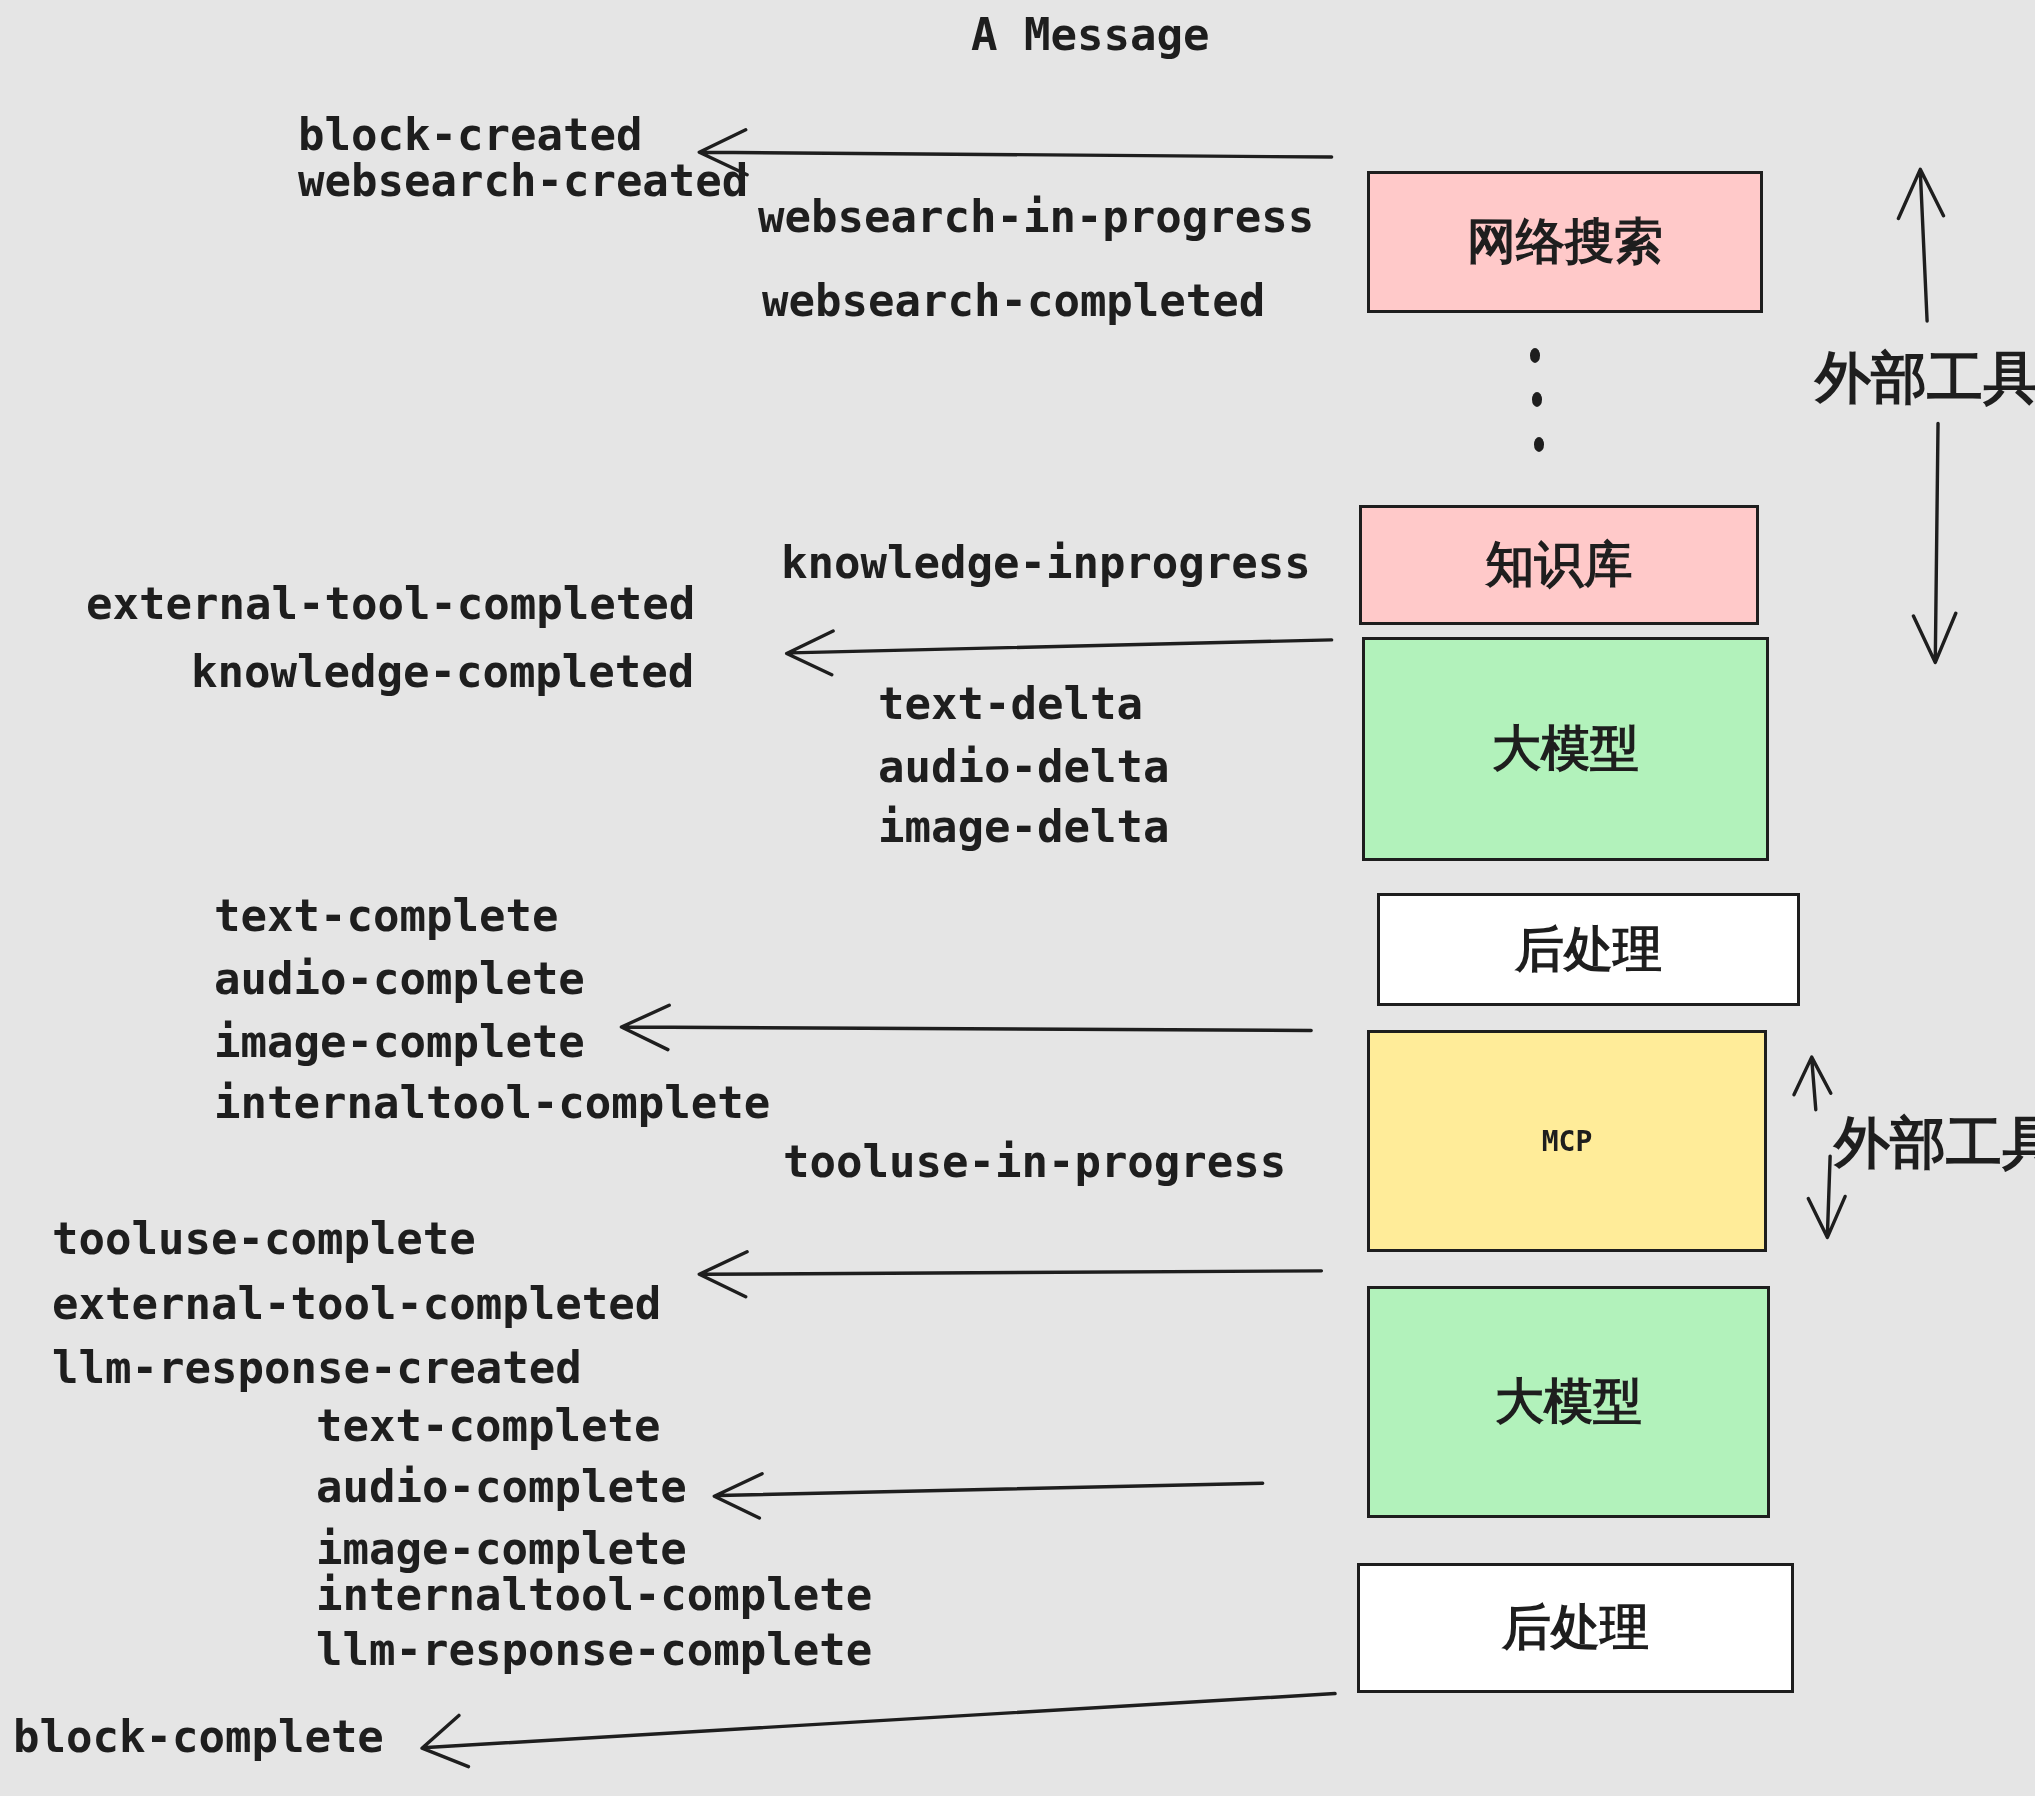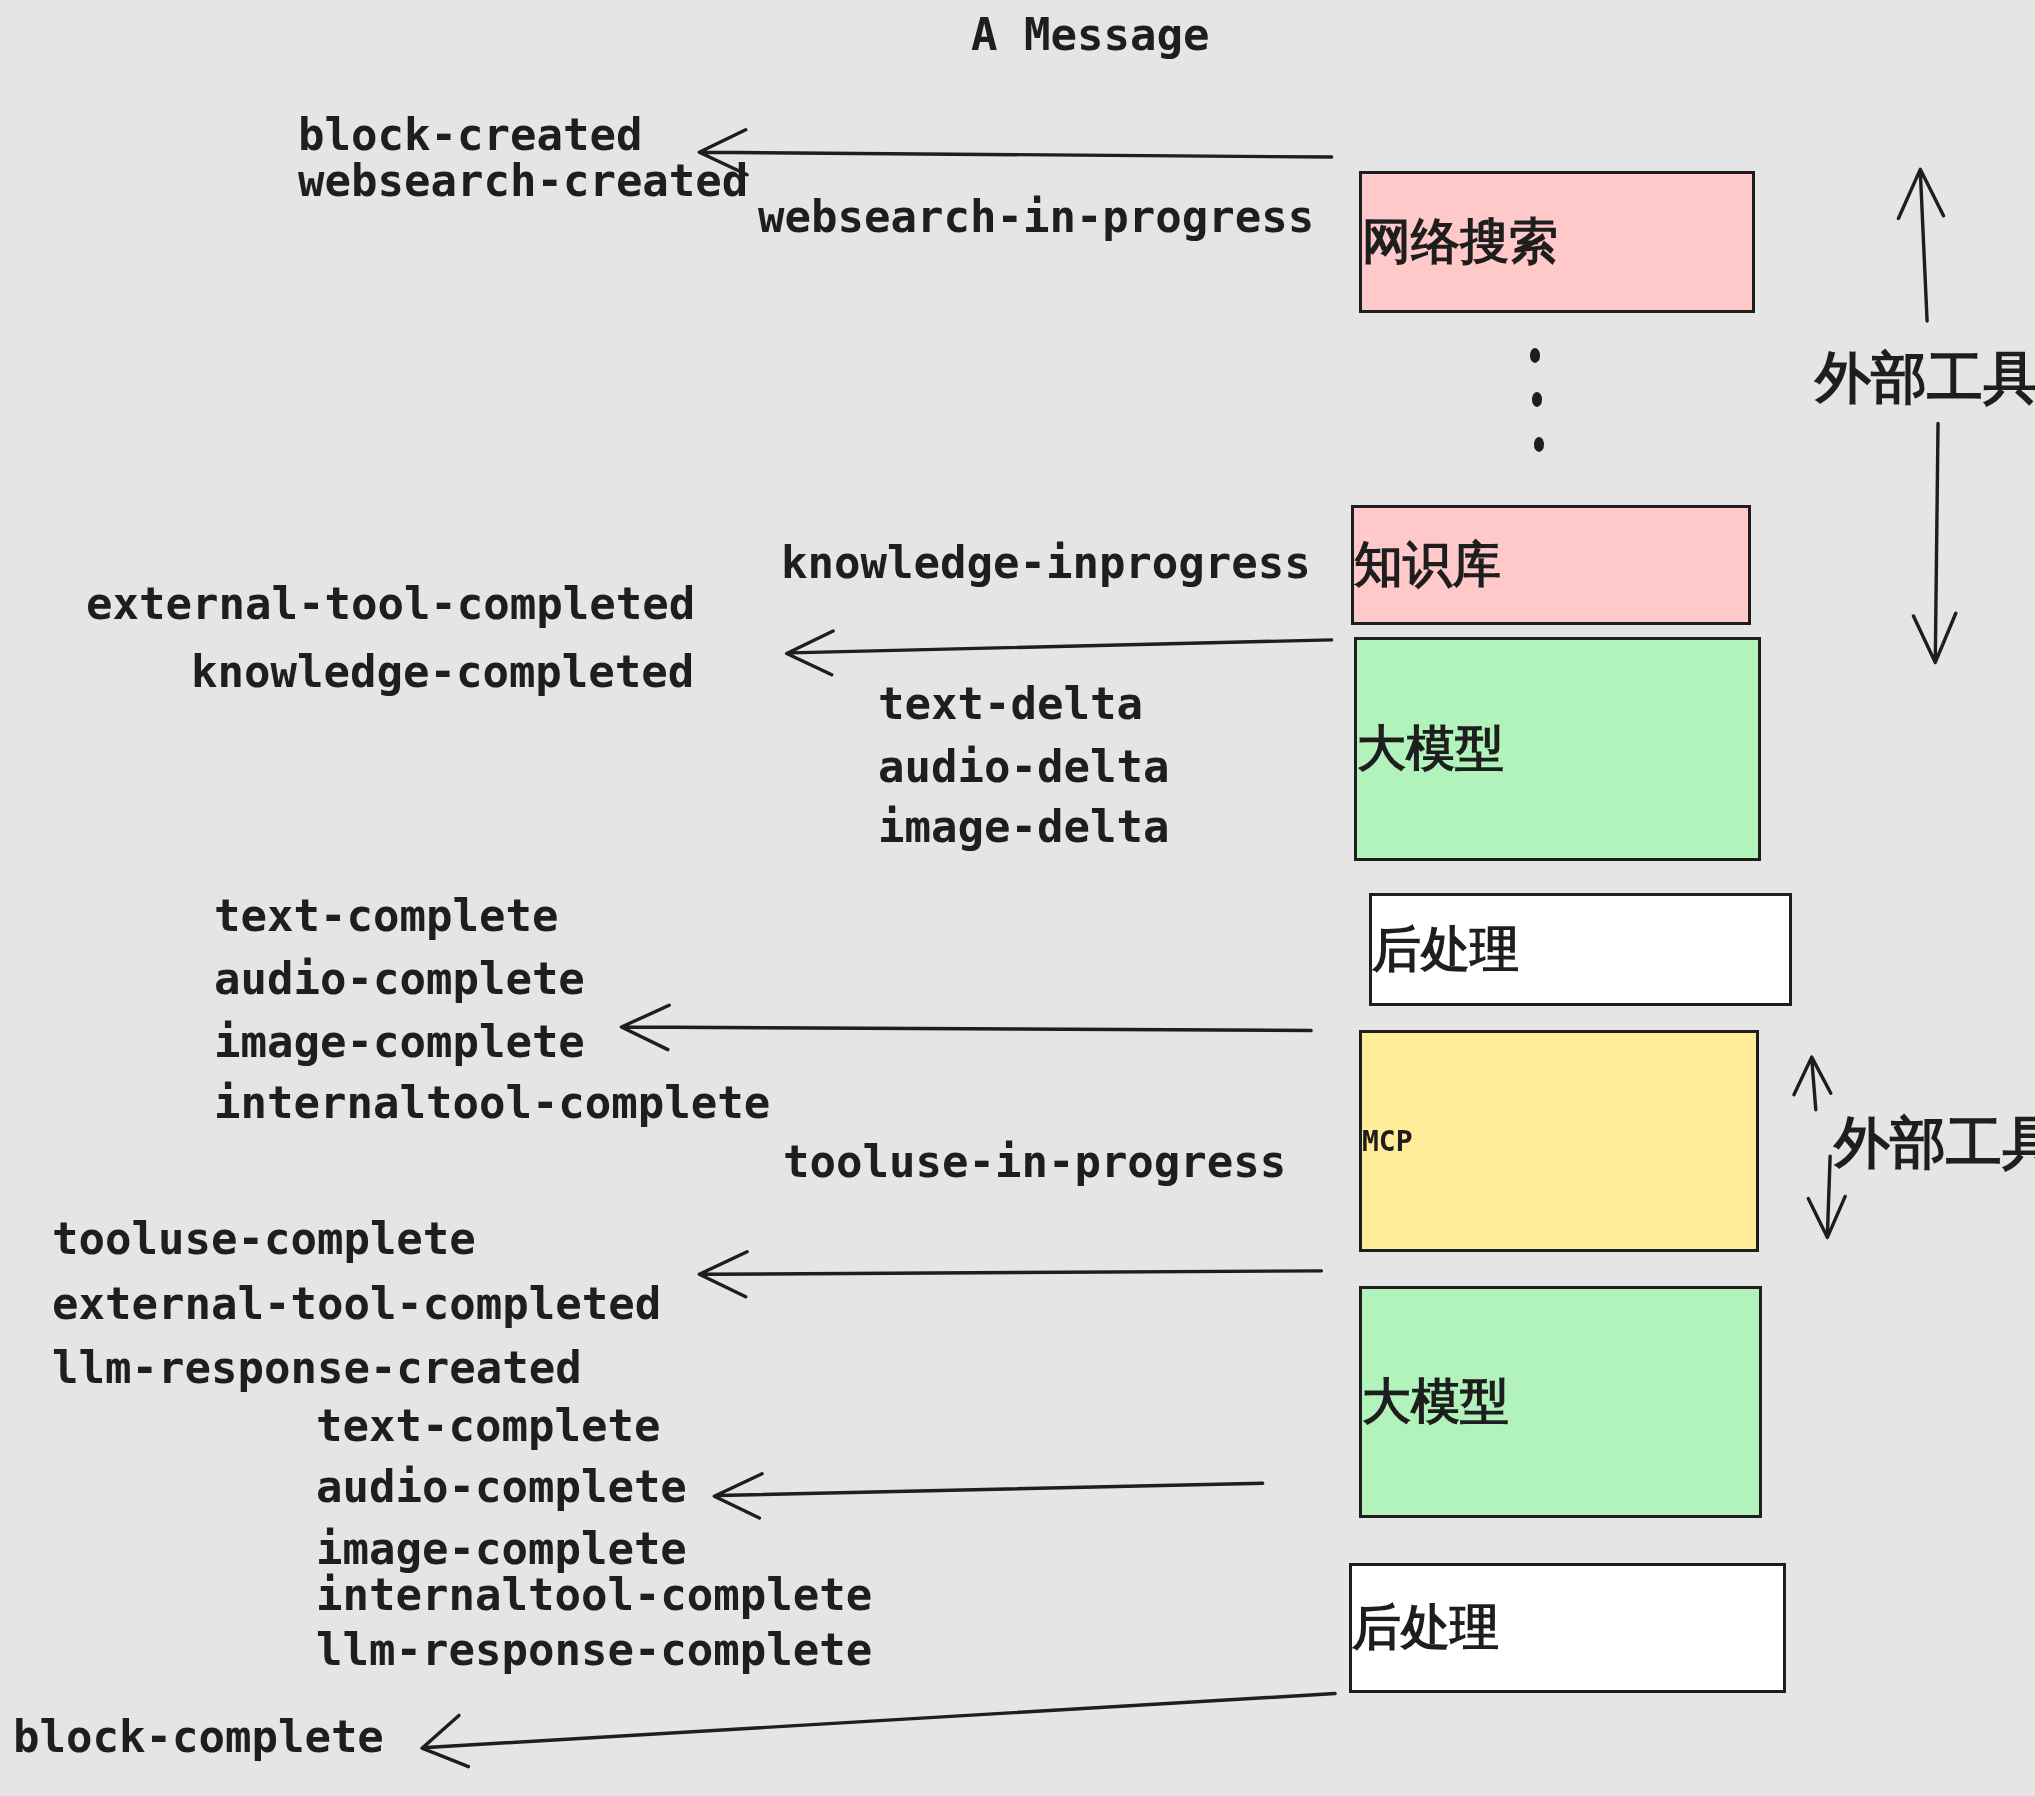--- a/index.html
+++ b/index.html
@@ -1,40 +1,41 @@
 <!DOCTYPE html>
 <html style="font-size:11px"><head>
 <meta charset="utf-8">
 <style>
   html,body{margin:0;padding:0;background:#ffffff;}
   #canvas{position:relative;width:2035px;height:1796px;background:#e5e5e5;overflow:hidden;
           font-family:"DejaVu Sans Mono", monospace;}
   .ev{position:absolute;font:700 44px/1.05 "DejaVu Sans Mono", monospace;color:#1e1e1e;white-space:nowrap;}
   .title{position:absolute;font:700 44px/1.05 "DejaVu Sans Mono", monospace;color:#1e1e1e;white-space:nowrap;}
   .box{position:absolute;border:3.4px solid #1e1e1e;box-sizing:border-box;
-       display:flex;align-items:center;}
+       display:flex;align-items:center;justify-content:center;margin-left:8px;}
   .box-label{font-family:"Liberation Sans","DejaVu Sans",sans-serif;font-weight:700;font-size:49px;
              color:#1e1e1e;white-space:nowrap;}
   .box-label.mono{font-family:"DejaVu Sans Mono", monospace;font-size:28px;}
   .side-label{position:absolute;font-family:Liberation Sans, sans-serif;font-weight:700;
               font-size:56px;color:#1e1e1e;white-space:nowrap;}
   .dot{position:absolute;width:10.2px;height:15px;border-radius:50%;background:#1e1e1e;}
   svg.arrows{position:absolute;left:0;top:0;pointer-events:none;}
   svg.arrows path{stroke:#1e1e1e;stroke-width:5;fill:none;stroke-linecap:round;stroke-linejoin:round;}
 </style>
 </head>
 <body>
 
 <div id="canvas">
 
   <div class="title" style="left:971px;top:12.3px">A Message</div>
 
   <div class="ev" style="left:298px;top:112px">block-created</div>
   <div class="ev" style="left:298px;top:158px">websearch-created</div>
   <div class="ev" style="left:758px;top:194px">websearch-in-progress</div>
+  <div class="ev" style="left:762px;top:278px">websearch-completed</div>
   <div class="ev" style="left:781px;top:540px">knowledge-inprogress</div>
   <div class="ev" style="left:86px;top:581px">external-tool-completed</div>
   <div class="ev" style="left:191px;top:649px">knowledge-completed</div>
   <div class="ev" style="left:878px;top:681px">text-delta</div>
   <div class="ev" style="left:878px;top:744px">audio-delta</div>
   <div class="ev" style="left:878px;top:804px">image-delta</div>
   <div class="ev" style="left:214px;top:893px">text-complete</div>
   <div class="ev" style="left:214px;top:956px">audio-complete</div>
   <div class="ev" style="left:214px;top:1019px">image-complete</div>
   <div class="ev" style="left:214px;top:1080px">internaltool-complete</div>

